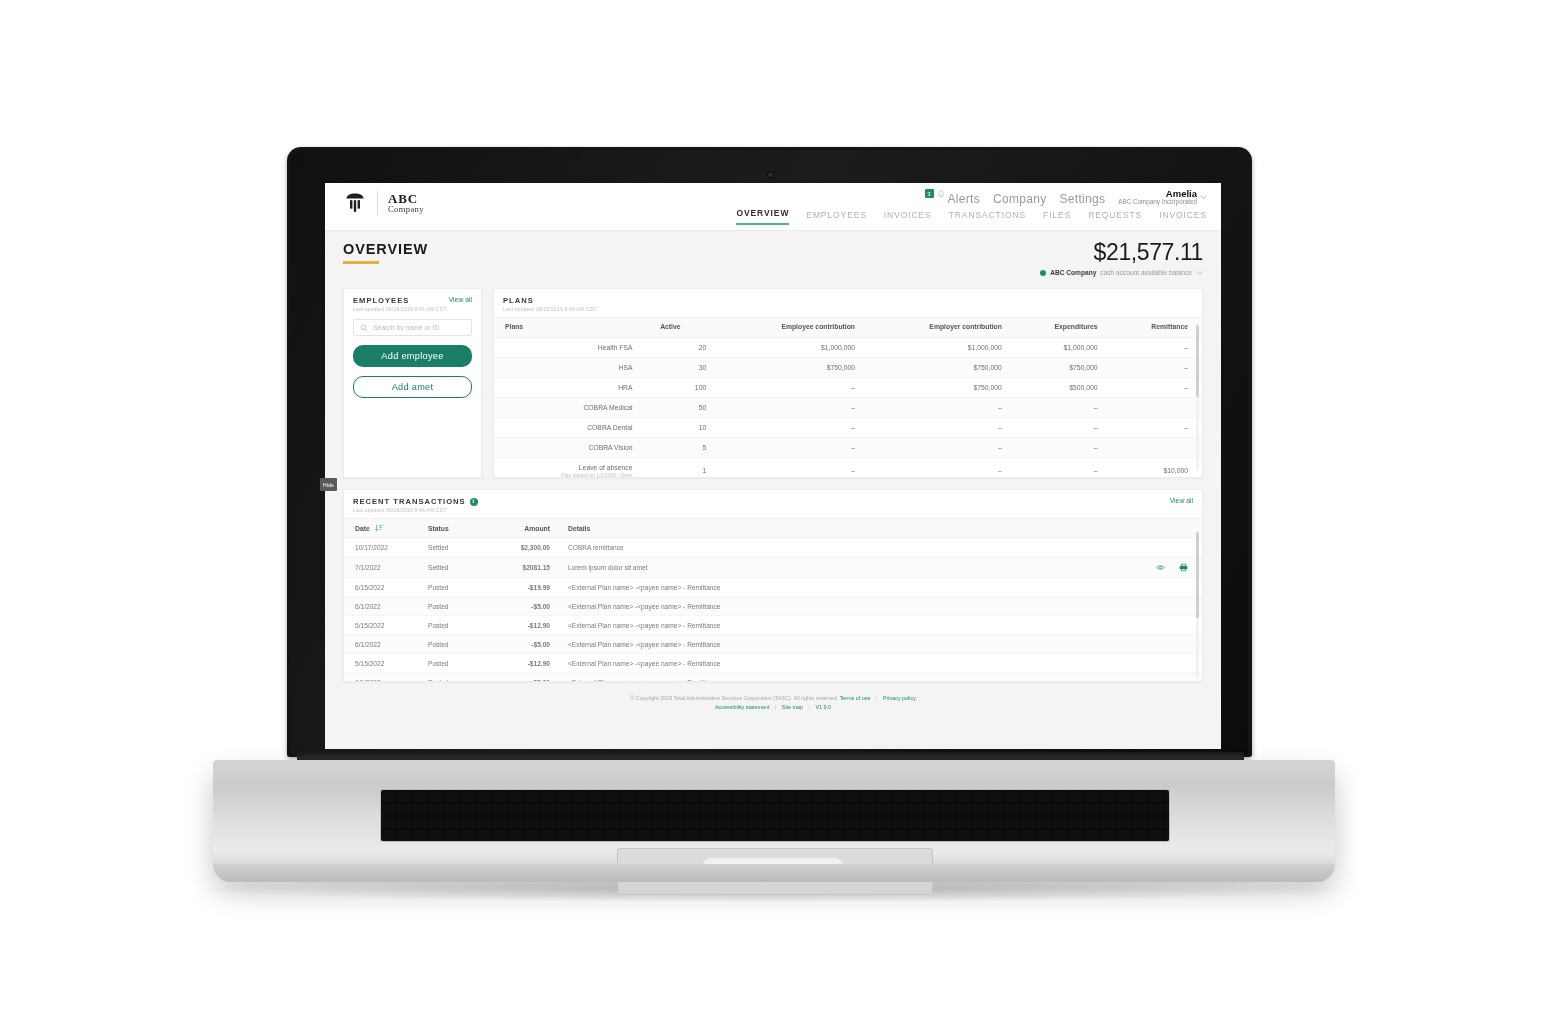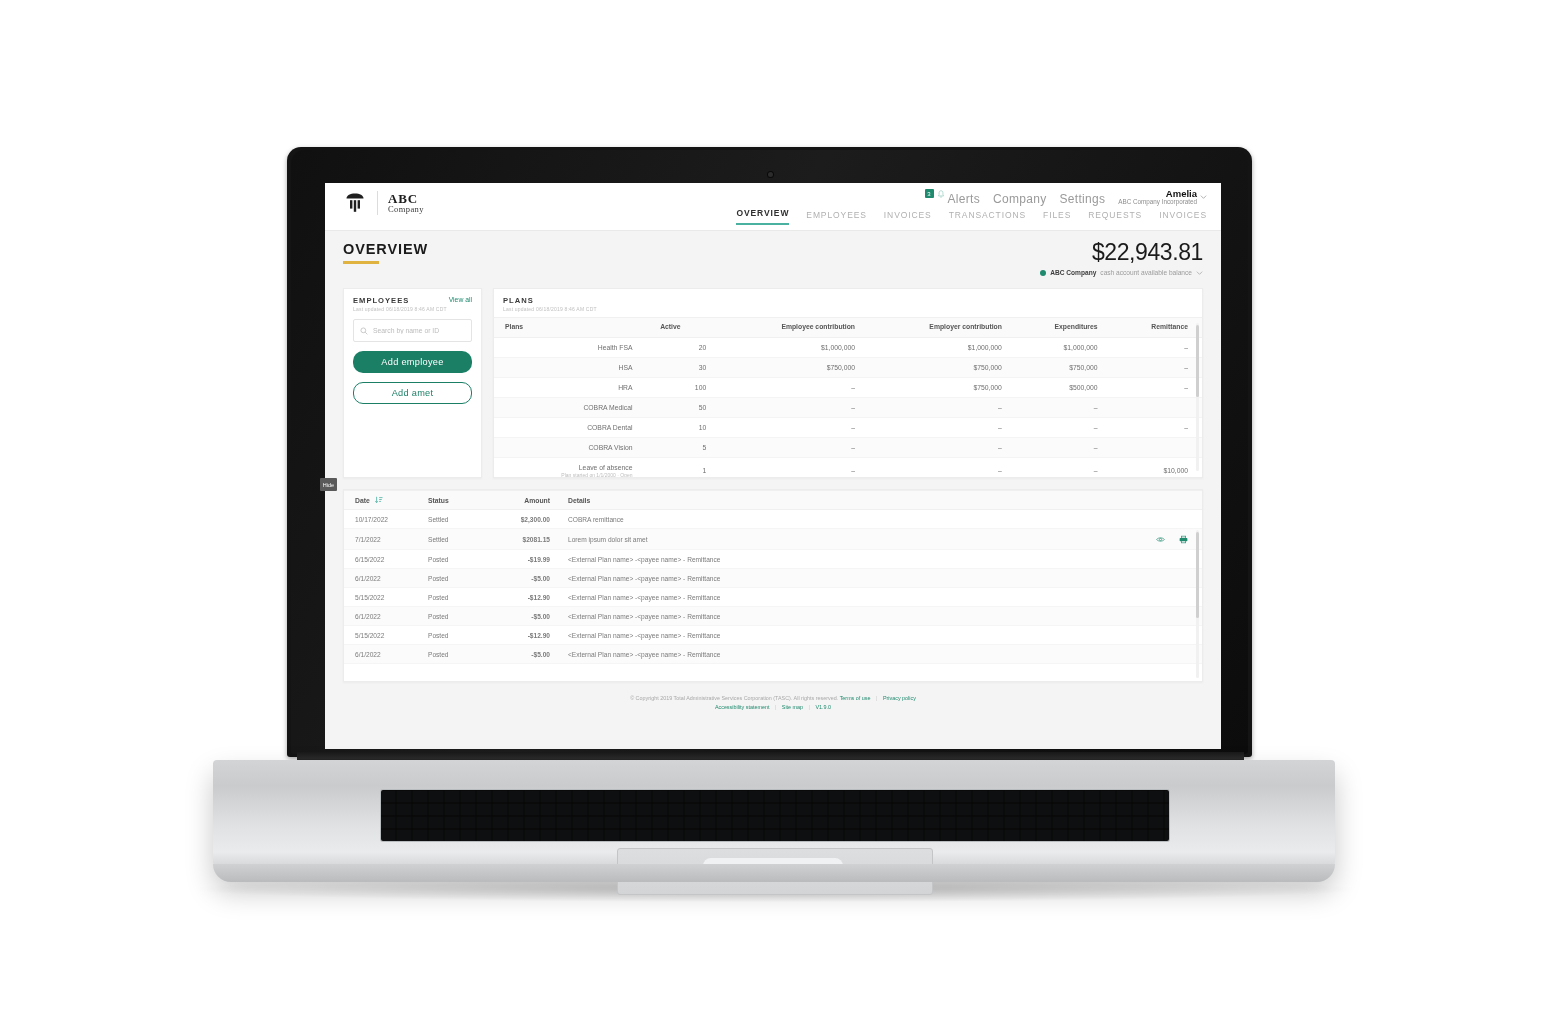--- a/index.html
+++ b/index.html
@@ -187,21 +187,21 @@
   .info-dot {
     display: inline-flex; align-items: center; justify-content: center;
     width: 8px; height: 8px; border-radius: 50%;
     background: #1f8a6d; color: #fff; font-size: 5.5px;
     font-family: "Liberation Serif", serif; font-weight: 700;
   }
 
   
   .emp-card { width: 139px; height: 190px; position: relative; }
   .search {
-    margin: 2px 9px 0 9px; height: 23px;
+    margin: 2px 9px 0 9px; height: 17px;
     border: 1px solid #e4e4e4; border-radius: 2px;
     display: flex; align-items: center; gap: 5px; padding: 0 6px;
   }
   .search-icon { width: 8px; height: 8px; flex: none; }
   .search-input {
     border: 0; outline: 0; flex: 1; font-size: 6.8px; color: #555;
     font-family: "Liberation Sans", sans-serif; background: transparent;
   }
   .search-input::placeholder { color: #bcbcbc; }
   .btn {
@@ -347,21 +347,21 @@
       </div>
 
       <div class="page">
 
         <div class="pagehead">
           <div>
             <div class="pagetitle">OVERVIEW</div>
             <div class="title-rule"></div>
           </div>
           <div class="balance-wrap">
-            <div class="balance">$22,943.81</div>
+            <div class="balance">$21,577.11</div>
             <div class="balance-sub">
               <span class="bal-dot"></span>
               <span class="bal-strong">ABC Company</span>
               <span>cash account available balance</span>
               <svg class="bal-chev" viewBox="0 0 10 6">
                 <path d="M1 1 L5 5 L9 1" fill="none" stroke="#9b9b9b" stroke-width="1"></path>
               </svg>
             </div>
           </div>
         </div>
@@ -467,20 +467,30 @@
                 </tbody>
             </table>
             <div class="scrolltrack"></div>
             <div class="scrollthumb"></div>
           </div>
         </div>
 
         <div class="row2">
 
           <div class="card tx-card">
+            <div class="card-head">
+              <div class="card-title-grp">
+                <div class="card-title">
+                  <span>RECENT TRANSACTIONS</span>
+                  <span class="info-dot">i</span>
+                </div>
+                <div class="card-sub">Last updated 06/18/2019 8:46 AM CDT</div>
+              </div>
+              <div class="viewall">View all</div>
+            </div>
             <table class="tx">
               <thead>
                 <tr>
                   <th style="padding-left:11px;width:78px">
                     <span>Date</span>
                     <svg class="sort-icon" viewBox="0 0 10 10">
                       <path d="M2 1 L2 8 M0.4 6.4 L2 8.4 L3.6 6.4" stroke="#4ab0a0" stroke-width="1" fill="none"></path>
                       <path d="M5.2 2 H9.4 M5.2 4.4 H8.4 M5.2 6.8 H7.4" stroke="#4ab0a0" stroke-width="1" fill="none"></path>
                     </svg>
                   </th>

